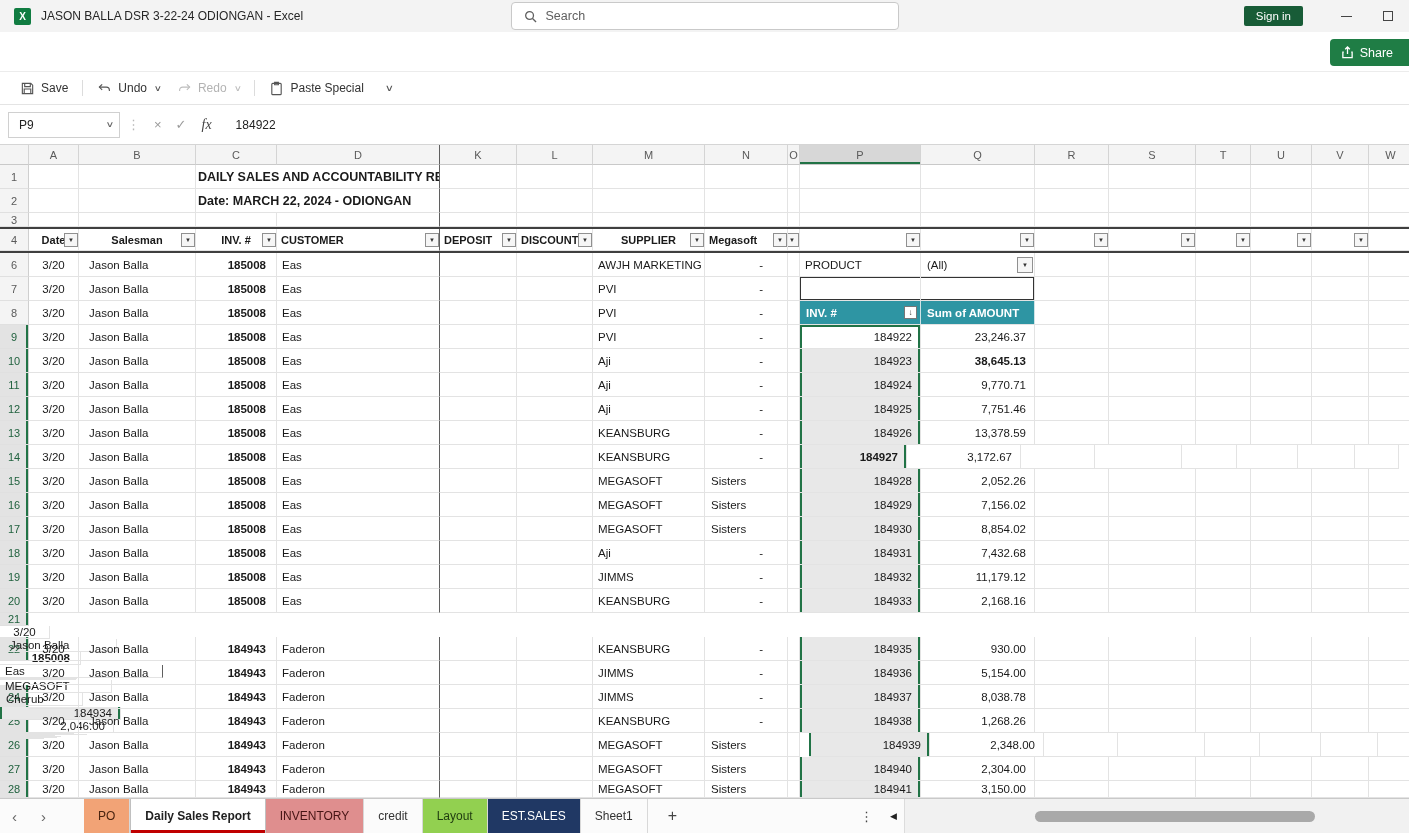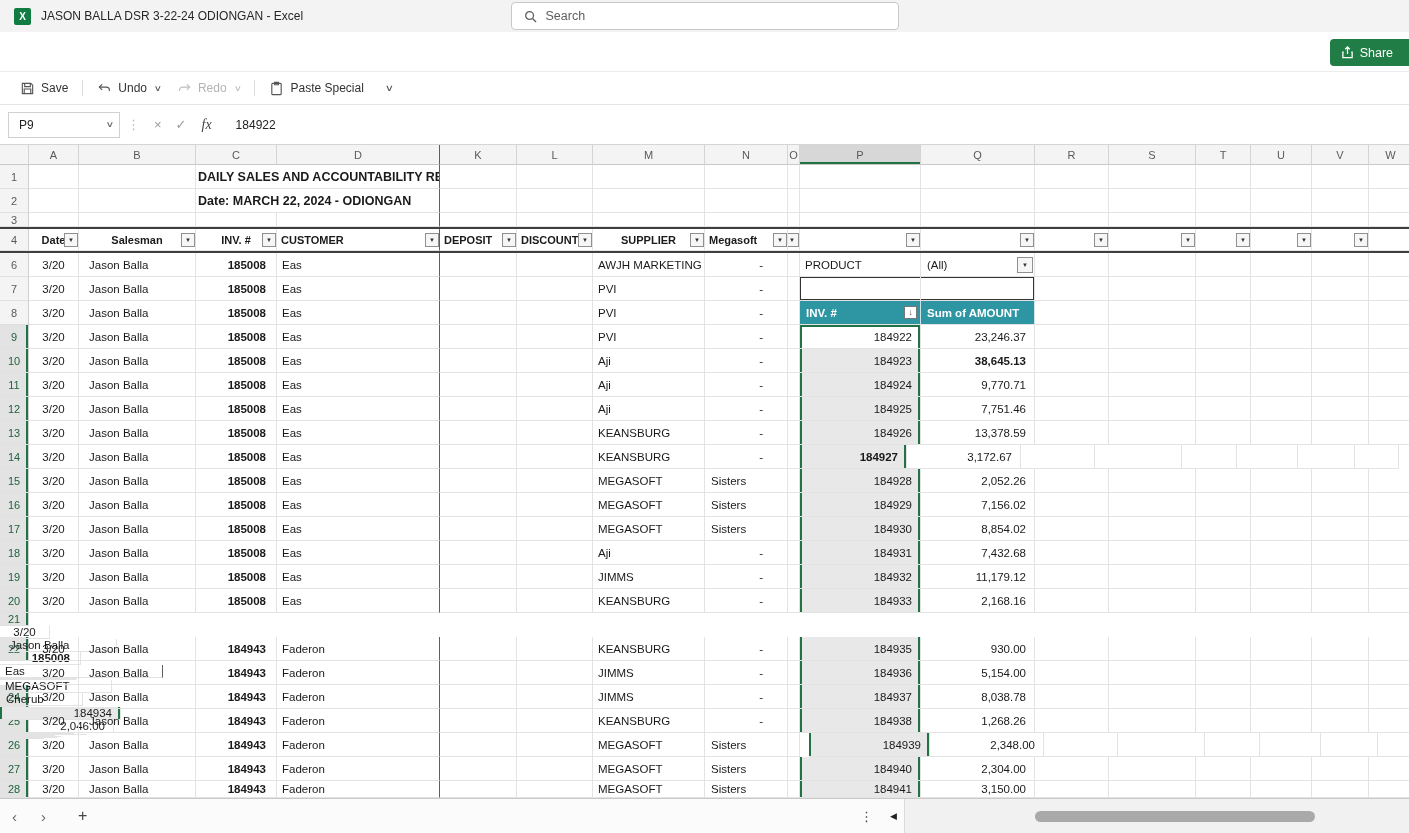--- a/index.html
+++ b/index.html
@@ -119,20 +119,29 @@
   <div class="titlebar">
     <div class="xl-icon">X</div>
     <div class="doc-title">JASON BALLA DSR 3-22-24 ODIONGAN  -  Excel</div>
     <div class="searchbox">
       <svg class="mag" viewBox="0 0 14 14">
           <circle cx="6" cy="6" r="4.2"></circle>
           <line x1="9.2" y1="9.2" x2="13" y2="13"></line>
         </svg>
       <span>Search</span>
     </div>
+    <div class="tb-right">
+      <button class="signin">Sign in</button>
+      <div class="win-btn">
+          <span class="min-glyph"></span>
+        </div>
+      <div class="win-btn">
+          <span class="max-glyph"></span>
+        </div>
+    </div>
   </div>
 
   <div class="ribbon">
     <button class="share">
       <svg viewBox="0 0 14 14">
           <path d="M7 8.5 V1.5 M4.5 3.5 L7 1 L9.5 3.5 M3 6.5 H2 V12.5 H12 V6.5 H11"></path>
         </svg>
       <span>Share</span>
     </button>
   </div>
@@ -788,20 +797,29 @@
           <div class="cell" style="width: 61px;"></div>
           <div class="cell" style="width: 57px;"></div>
           <div class="cell" style="width: 44px;"></div>
         </div>
       </div>
   </div>
 
   <div class="tabbar">
     <span class="nav">‹</span>
     <span class="nav">›</span>
+    <div class="tabs">
+        <div class="stab" style="background: rgb(242, 163, 118); color: rgb(74, 36, 16);">PO</div>
+        <div class="stab active" style="background: rgb(255, 255, 255); color: rgb(34, 34, 34); box-shadow: rgb(192, 0, 0) 0px -3px 0px inset;">Daily Sales Report</div>
+        <div class="stab" style="background: rgb(223, 142, 142); color: rgb(70, 20, 20);">INVENTORY</div>
+        <div class="stab" style="color: rgb(51, 51, 51);">credit</div>
+        <div class="stab" style="background: rgb(146, 208, 80); color: rgb(31, 59, 16);">Layout</div>
+        <div class="stab" style="background: rgb(32, 56, 100); color: rgb(255, 255, 255);">EST.SALES</div>
+        <div class="stab" style="color: rgb(51, 51, 51);">Sheet1</div>
+      </div>
     <div class="addsheet">+</div>
     <span class="kebab">⋮</span>
     <span class="scroll-left">◀</span>
     <div class="hscroll">
       <div class="thumb"></div>
     </div>
   </div>
 
 </div>
 

